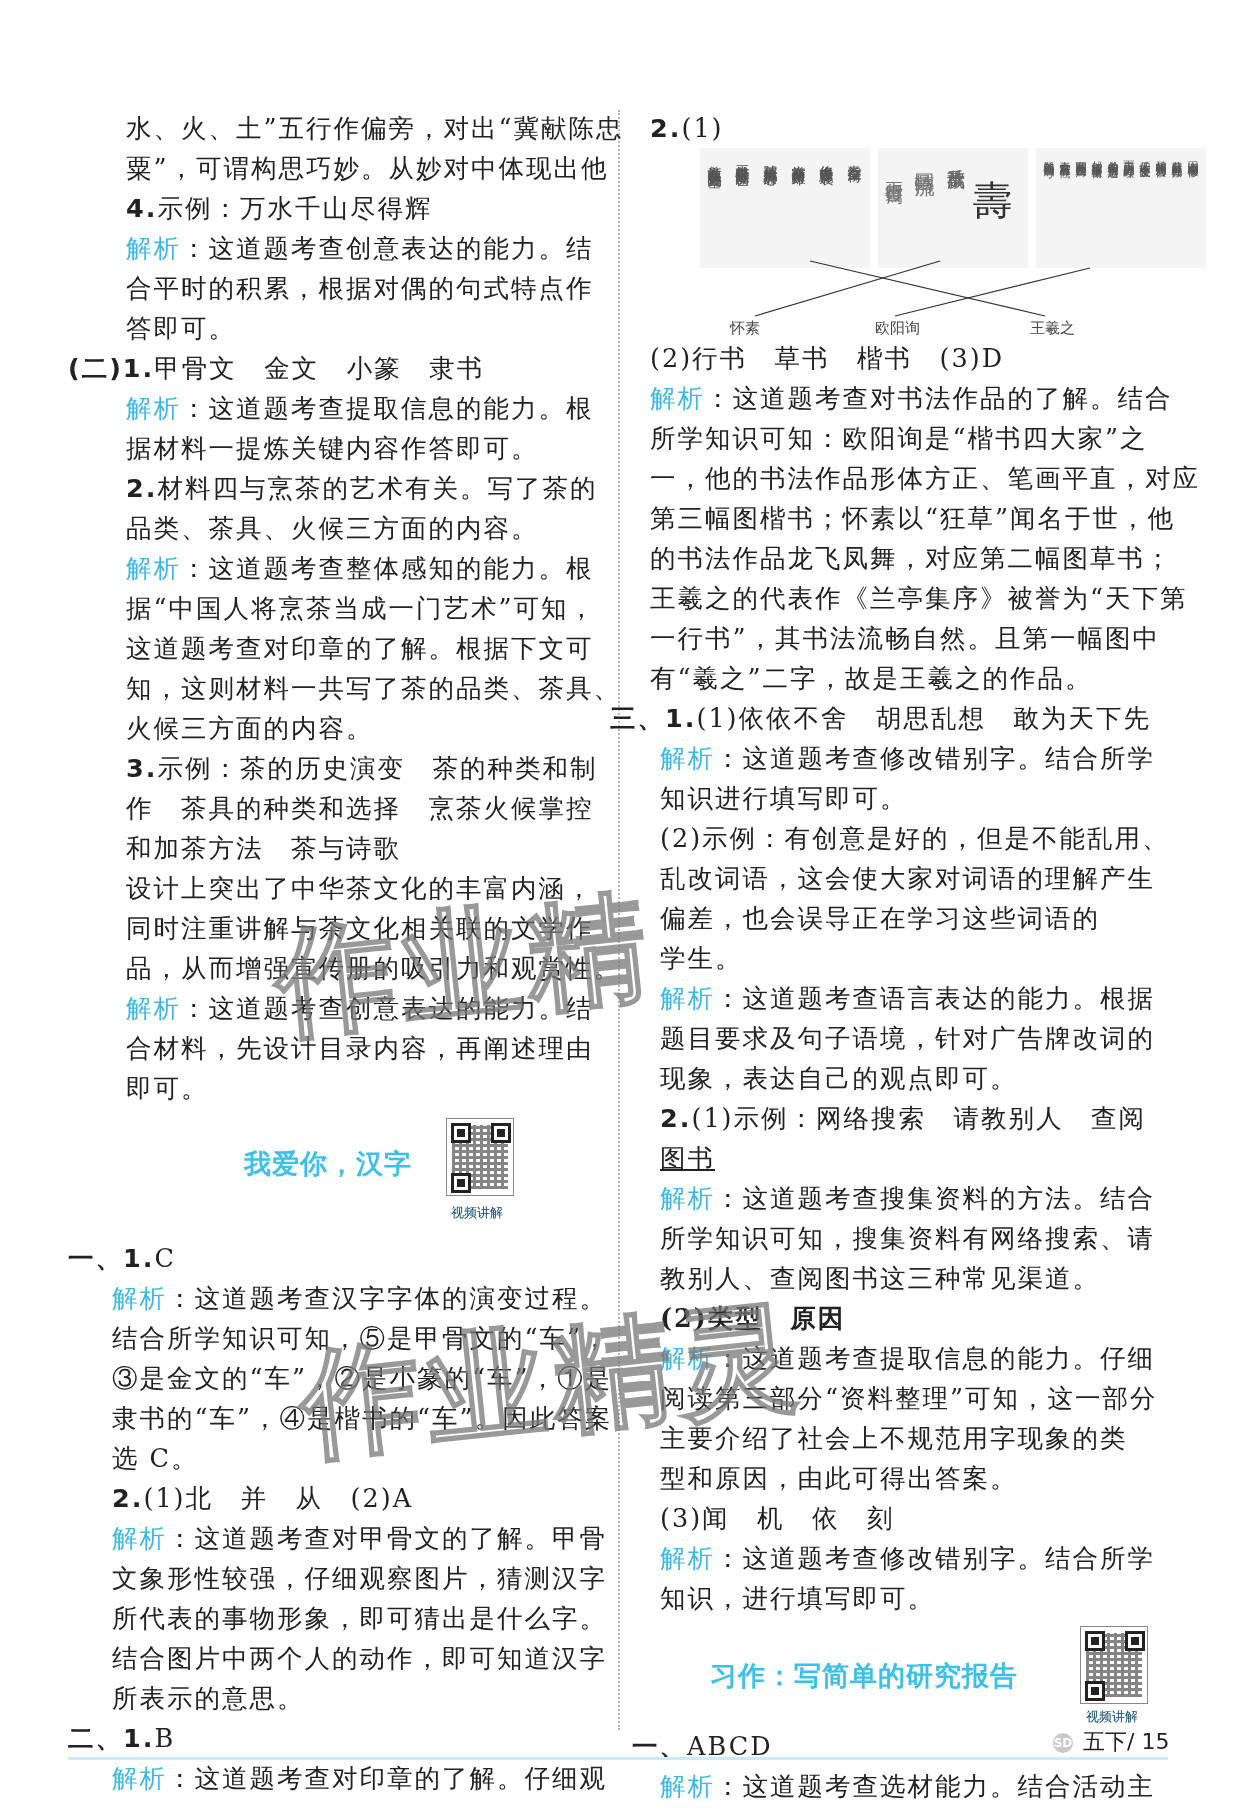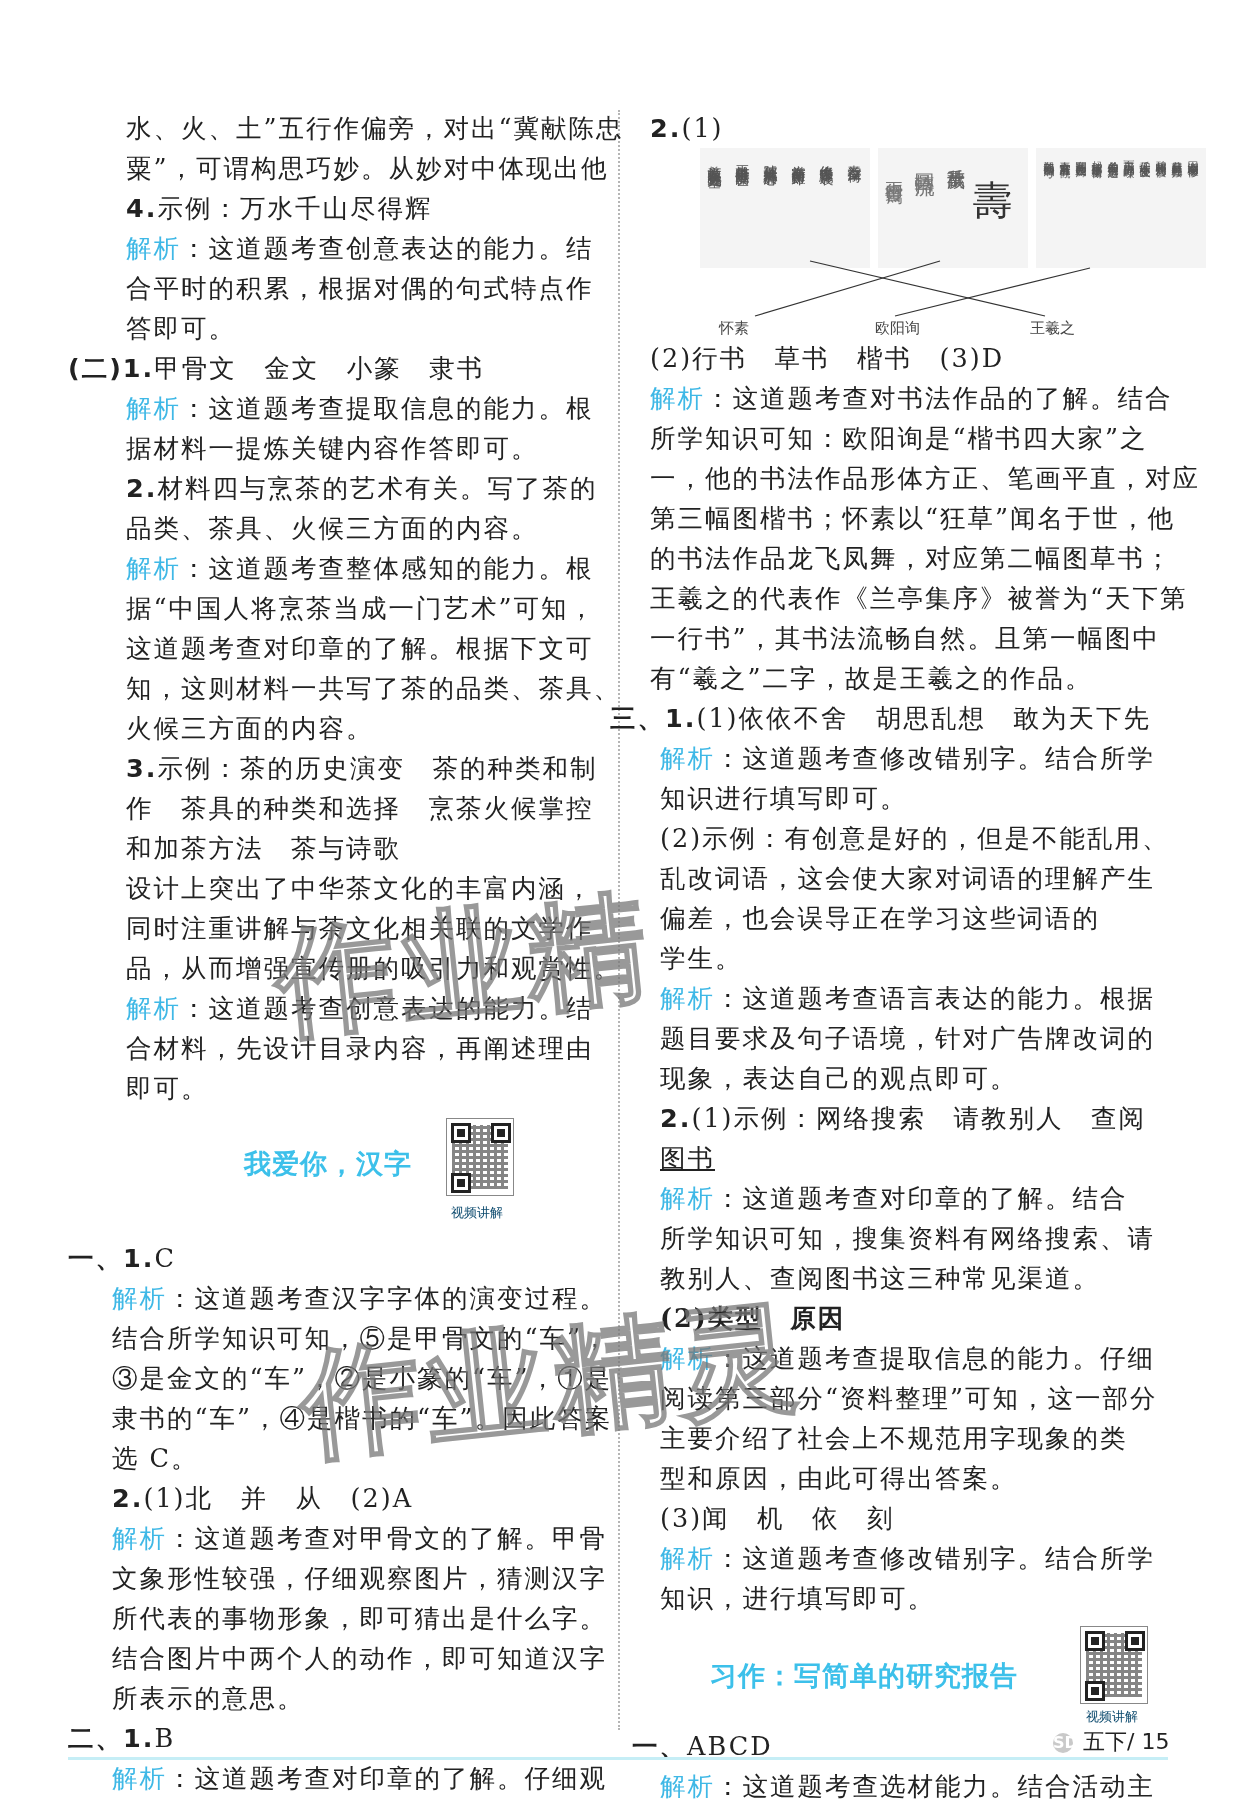--- a/index.html
+++ b/index.html
@@ -29,21 +29,21 @@
   .qr-eye { position:absolute; width:14px; height:14px; border:3px solid #222; background:#fff; }
   .qr-eye::after { content:""; position:absolute; left:3px; top:3px; width:8px; height:8px; background:#222; }
   .qr-label { position:absolute; font-family:"DejaVu Sans","Liberation Sans",sans-serif; font-size:13px; color:#0c4a6e; white-space:nowrap; }
   .calligraphy { position: relative; width: 520px; height: 190px; margin-left: 50px; }
   .callig-img { position:absolute; top:0; height:120px; background:#f4f4f4; }
   .callig-img .stroke { position:absolute; color:#555; font-size:13px; line-height:13px; writing-mode: vertical-rl; letter-spacing:1px; }
   .callig-label { position:absolute; bottom:0; font-size:15px; color:#444; }
   .footer-line { position:absolute; left:68px; top:1757px; width:1100px; height:3px; background:#c6eef6; }
   .page-num { position:absolute; left:1053px; top:1727px; font-family:"DejaVu Sans","Liberation Sans",sans-serif; font-size:22px; color:#222; }
   .sd-badge { display:inline-block; width:20px; height:20px; border-radius:50%; background:#c9c9c9; color:#fff;
-     font-size:16px; line-height:20px; text-align:center; font-weight:bold; vertical-align:middle; margin-right:10px; }
+     font-size:12px; line-height:20px; text-align:center; font-weight:bold; vertical-align:middle; margin-right:10px; }
   .watermark { position:absolute; font-family:"DejaVu Sans","Liberation Sans",sans-serif; font-weight:bold;
      color: transparent; -webkit-text-stroke: 1.5px #777; font-size: 120px; letter-spacing: 6px; transform: rotate(-6deg); opacity:.75; white-space:nowrap; }
 </style>
 </head>
 <body>
 
 <div class="divider"></div>
 
 <div class="col col-left">
   <div class="line indent1">水、火、土”五行作偏旁，对出“冀献陈忠</div>
@@ -130,21 +130,21 @@
       <span class="stroke" style="left:102px; top:4px; font-size:11px;">千仞珠璧交映金</span>
       <span class="stroke" style="left:118px; top:4px; font-size:11px;">碧相暉照灼雲霞</span>
       <span class="stroke" style="left:134px; top:4px; font-size:11px;">蔽虧日月觀其移</span>
       <span class="stroke" style="left:150px; top:4px; font-size:11px;">山回澗窮泰極侈</span>
     </div>
     <svg style="position:absolute; left:0; top:0;" width="520" height="190">
       <line x1="110" y1="113" x2="345" y2="168" stroke="#333" stroke-width="1.2"></line>
       <line x1="240" y1="113" x2="55" y2="168" stroke="#333" stroke-width="1.2"></line>
       <line x1="390" y1="120" x2="195" y2="168" stroke="#333" stroke-width="1.2"></line>
     </svg>
-    <div class="callig-label" style="left:19px;">怀素</div>
+    <div class="callig-label" style="left:30px;">怀素</div>
     <div class="callig-label" style="left:175px;">欧阳询</div>
     <div class="callig-label" style="left:330px;">王羲之</div>
   </div>
 
   <div class="line r-indent" style="padding-left:0;">(2)行书　草书　楷书　(3)D</div>
   <div class="line"><span class="jx">解析</span><span>：这道题考查对书法作品的了解。结合</span></div>
   <div class="line">所学知识可知：欧阳询是“楷书四大家”之</div>
   <div class="line">一，他的书法作品形体方正、笔画平直，对应</div>
   <div class="line">第三幅图楷书；怀素以“狂草”闻名于世，他</div>
   <div class="line">的书法作品龙飞凤舞，对应第二幅图草书；</div>
@@ -157,21 +157,21 @@
   <div class="line" style="padding-left:10px;">知识进行填写即可。</div>
   <div class="line" style="padding-left:10px;">(2)示例：有创意是好的，但是不能乱用、</div>
   <div class="line" style="padding-left:10px;">乱改词语，这会使大家对词语的理解产生</div>
   <div class="line" style="padding-left:10px;">偏差，也会误导正在学习这些词语的</div>
   <div class="line" style="padding-left:10px;">学生。</div>
   <div class="line" style="padding-left:10px;"><span class="jx">解析</span><span>：这道题考查语言表达的能力。根据</span></div>
   <div class="line" style="padding-left:10px;">题目要求及句子语境，针对广告牌改词的</div>
   <div class="line" style="padding-left:10px;">现象，表达自己的观点即可。</div>
   <div class="line" style="padding-left:10px;"><span class="num">2.</span><span>(1)示例：网络搜索　请教别人　查阅</span></div>
   <div class="line" style="padding-left:10px;text-decoration:underline;">图书</div>
-  <div class="line" style="padding-left:10px;"><span class="jx">解析</span><span>：这道题考查对印章的了解。结合</span></div>
+  <div class="line" style="padding-left:10px;"><span class="jx">解析</span><span>：这道题考查搜集资料的方法。结合</span></div>
   <div class="line" style="padding-left:10px;">所学知识可知，搜集资料有网络搜索、请</div>
   <div class="line" style="padding-left:10px;">教别人、查阅图书这三种常见渠道。</div>
   <div class="line" style="padding-left:10px;font-weight:bold;">(2)类型　原因</div>
   <div class="line" style="padding-left:10px;"><span class="jx">解析</span><span>：这道题考查提取信息的能力。仔细</span></div>
   <div class="line" style="padding-left:10px;">阅读第三部分“资料整理”可知，这一部分</div>
   <div class="line" style="padding-left:10px;">主要介绍了社会上不规范用字现象的类</div>
   <div class="line" style="padding-left:10px;">型和原因，由此可得出答案。</div>
   <div class="line" style="padding-left:10px;">(3)闻　机　依　刻</div>
   <div class="line" style="padding-left:10px;"><span class="jx">解析</span><span>：这道题考查修改错别字。结合所学</span></div>
   <div class="line" style="padding-left:10px;">知识，进行填写即可。</div>

